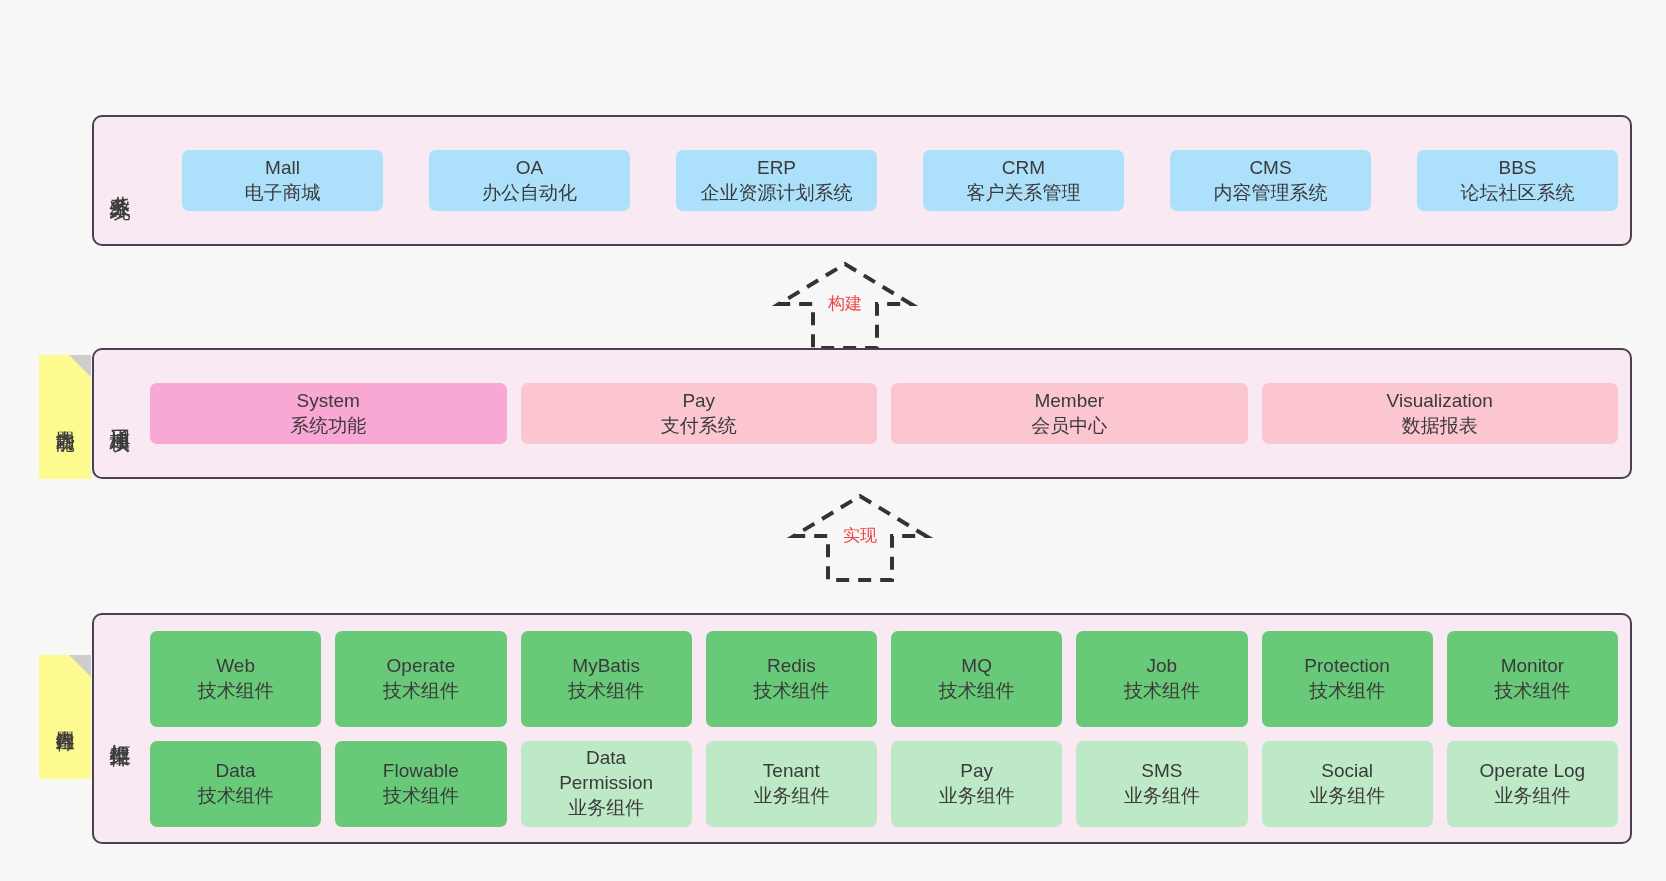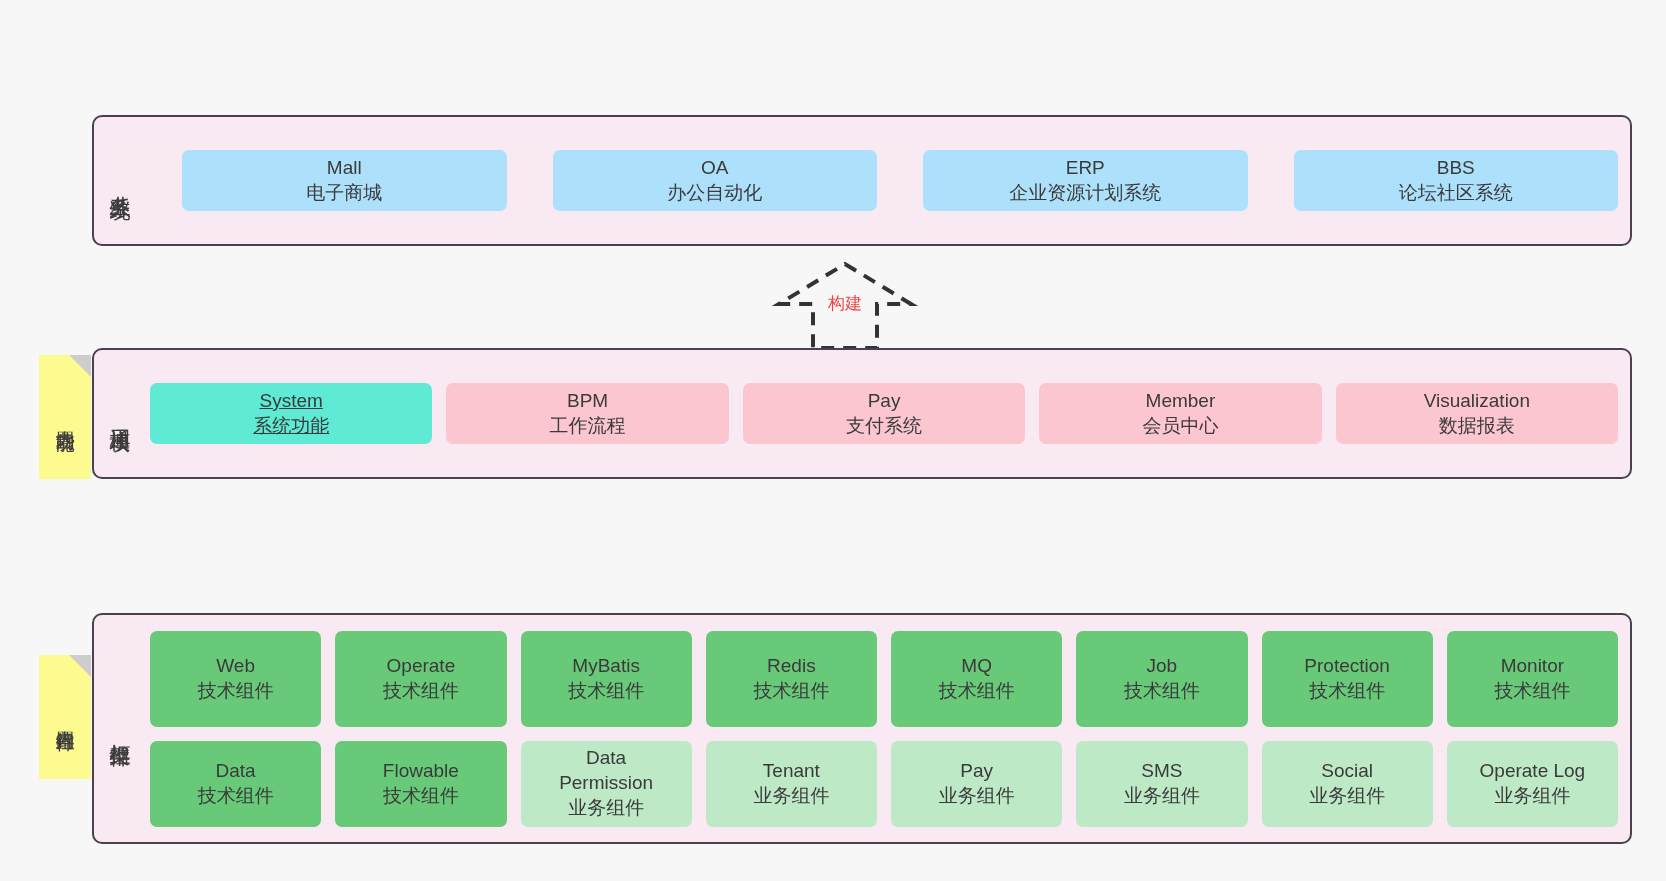--- a/index.html
+++ b/index.html
@@ -73,21 +73,21 @@
     color: #3a3a3a;
     box-sizing: border-box;
     padding: 6px 4px;
   }
   .cell .en { white-space: nowrap; }
   .cell .en.wrap { white-space: normal; }
   .cell .cn { white-space: nowrap; }
 
   
   .c-blue        { background: #ade1fb; margin-left: 32px; }
-  .c-red         { background: #5eead4; text-decoration: underline; }
+  .c-red         { background: #f9a8d4; }
   .c-pink        { background: #fcc6d1; }
   .c-green       { background: #68ca79; }
   .c-green-light { background: #bee9c6; }
 
   
   .sticky {
     position: absolute;
     background: #fdfa8f;
     width: 52px;
     display: flex;
@@ -148,20 +148,28 @@
         </div>
         <div class="cell c-blue">
           <span class="en">OA</span>
           <span class="cn">办公自动化</span>
         </div>
         <div class="cell c-blue">
           <span class="en">ERP</span>
           <span class="cn">企业资源计划系统</span>
         </div>
         <div class="cell c-blue">
+          <span class="en">CRM</span>
+          <span class="cn">客户关系管理</span>
+        </div>
+        <div class="cell c-blue">
+          <span class="en">CMS</span>
+          <span class="cn">内容管理系统</span>
+        </div>
+        <div class="cell c-blue">
           <span class="en">BBS</span>
           <span class="cn">论坛社区系统</span>
         </div>
       </div>
     </div>
   </div>
 
   <div class="arrow" style="left:765px; top:258px;">
     <svg width="160" height="92" viewBox="0 0 160 92">
       <path d="M80 6 L146 46 L112 46 L112 90 L48 90 L48 46 L14 46 Z" fill="none" stroke="#333333" stroke-width="4" stroke-dasharray="13 9" stroke-linejoin="miter"></path>
@@ -175,39 +183,41 @@
   </div>
   <div class="layer" id="layer-1" style="left:92px; top:348px; width:1540px; height:131px;">
     <div class="layer-title">通用模块</div>
     <div class="layer-body">
       <div class="cell-row">
         <div class="cell c-red">
           <span class="en">System</span>
           <span class="cn">系统功能</span>
         </div>
         <div class="cell c-pink">
-          <span class="en">BPM</span>
-          <span class="cn">工作流程</span>
-        </div>
-        <div class="cell c-pink">
           <span class="en">Pay</span>
           <span class="cn">支付系统</span>
         </div>
         <div class="cell c-pink">
           <span class="en">Member</span>
           <span class="cn">会员中心</span>
         </div>
         <div class="cell c-pink">
           <span class="en">Visualization</span>
           <span class="cn">数据报表</span>
         </div>
       </div>
     </div>
   </div>
 
+  <div class="arrow" style="left:780px; top:490px;">
+    <svg width="160" height="92" viewBox="0 0 160 92">
+      <path d="M80 6 L146 46 L112 46 L112 90 L48 90 L48 46 L14 46 Z" fill="none" stroke="#333333" stroke-width="4" stroke-dasharray="13 9" stroke-linejoin="miter"></path>
+    </svg>
+    <span class="arrow-label">实现</span>
+  </div>
 
   <div class="sticky" style="left:39px; top:655px; height:124px;">
     <span class="fold"></span>
     <span>内置组件</span>
   </div>
   <div class="layer" id="layer-2" style="left:92px; top:613px; width:1540px; height:231px;">
     <div class="layer-title">框架组件</div>
     <div class="layer-body">
 
       <div class="cell-row" style="height:96px;">

